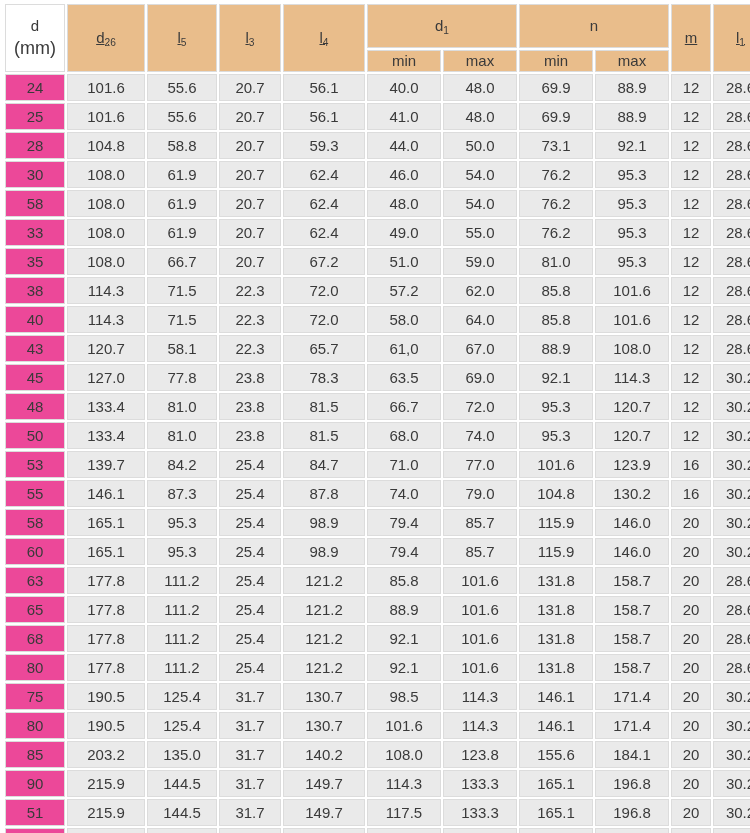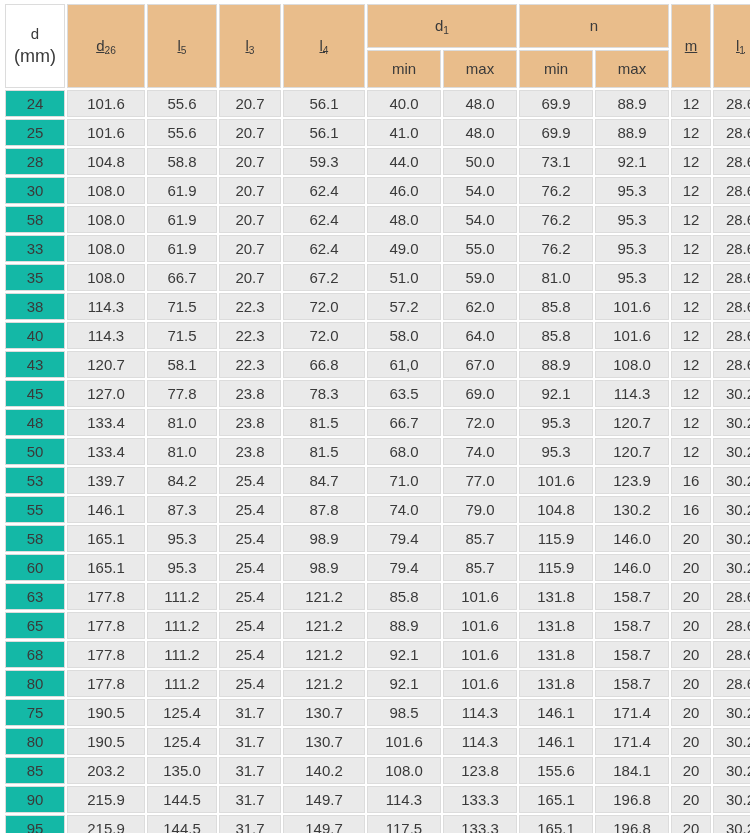--- a/index.html
+++ b/index.html
@@ -58,31 +58,31 @@
     color: #3a3a3a;
     font-size: 16px;
     line-height: 1.35;
     height: 61px;
   }
   th.hdr-first .unit {
     display: block;
     font-size: 18px;
   }
   th.hdr-sub {
-    height: 38px;
+    height: 22px;
     font-size: 15px;
   }
   
   td.cell {
     background: #eaeaea;
     height: 27px;
     border: 1px solid #e0e0e0;
   }
   td.cell-first {
-    background: #14b8a6;
+    background: #ec4899;
     border: 1px solid #dadada;
   }
   sub {
     font-size: 0.68em;
     vertical-align: baseline;
     position: relative;
     top: 0.28em;
     letter-spacing: 0;
   }
   
@@ -255,21 +255,21 @@
           <td class="cell">85.8</td>
           <td class="cell">101.6</td>
           <td class="cell">12</td>
           <td class="cell">28.6</td>
         </tr>
         <tr>
           <td class="cell cell-first">43</td>
           <td class="cell">120.7</td>
           <td class="cell">58.1</td>
           <td class="cell">22.3</td>
-          <td class="cell">66.8</td>
+          <td class="cell">65.7</td>
           <td class="cell">61,0</td>
           <td class="cell">67.0</td>
           <td class="cell">88.9</td>
           <td class="cell">108.0</td>
           <td class="cell">12</td>
           <td class="cell">28.6</td>
         </tr>
         <tr>
           <td class="cell cell-first">45</td>
           <td class="cell">127.0</td>
@@ -459,21 +459,21 @@
           <td class="cell">31.7</td>
           <td class="cell">149.7</td>
           <td class="cell">114.3</td>
           <td class="cell">133.3</td>
           <td class="cell">165.1</td>
           <td class="cell">196.8</td>
           <td class="cell">20</td>
           <td class="cell">30.2</td>
         </tr>
         <tr>
-          <td class="cell cell-first">95</td>
+          <td class="cell cell-first">51</td>
           <td class="cell">215.9</td>
           <td class="cell">144.5</td>
           <td class="cell">31.7</td>
           <td class="cell">149.7</td>
           <td class="cell">117.5</td>
           <td class="cell">133.3</td>
           <td class="cell">165.1</td>
           <td class="cell">196.8</td>
           <td class="cell">20</td>
           <td class="cell">30.2</td>

